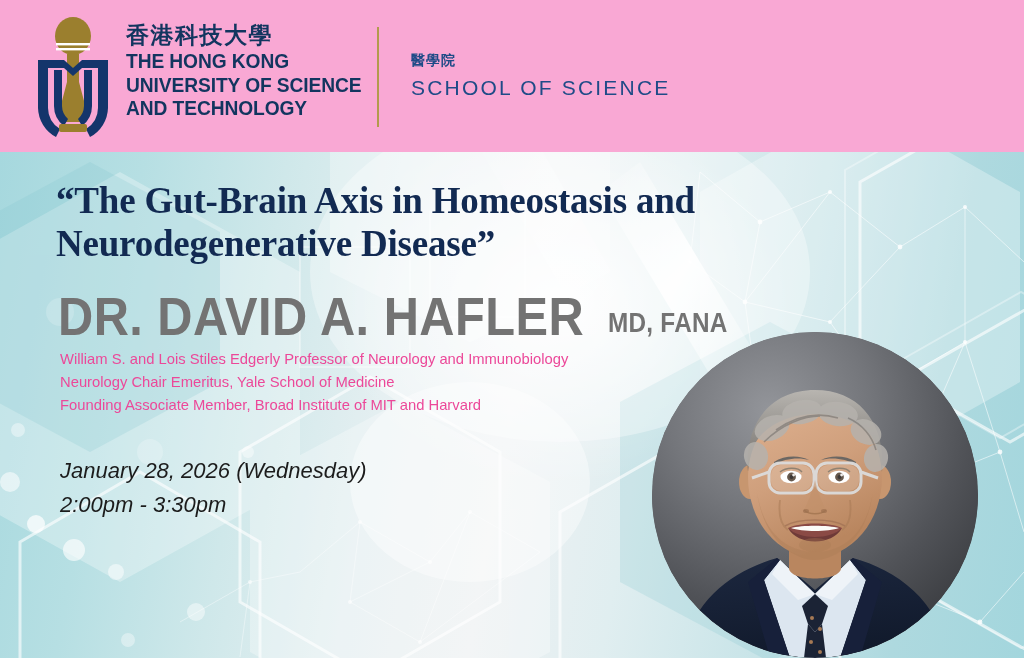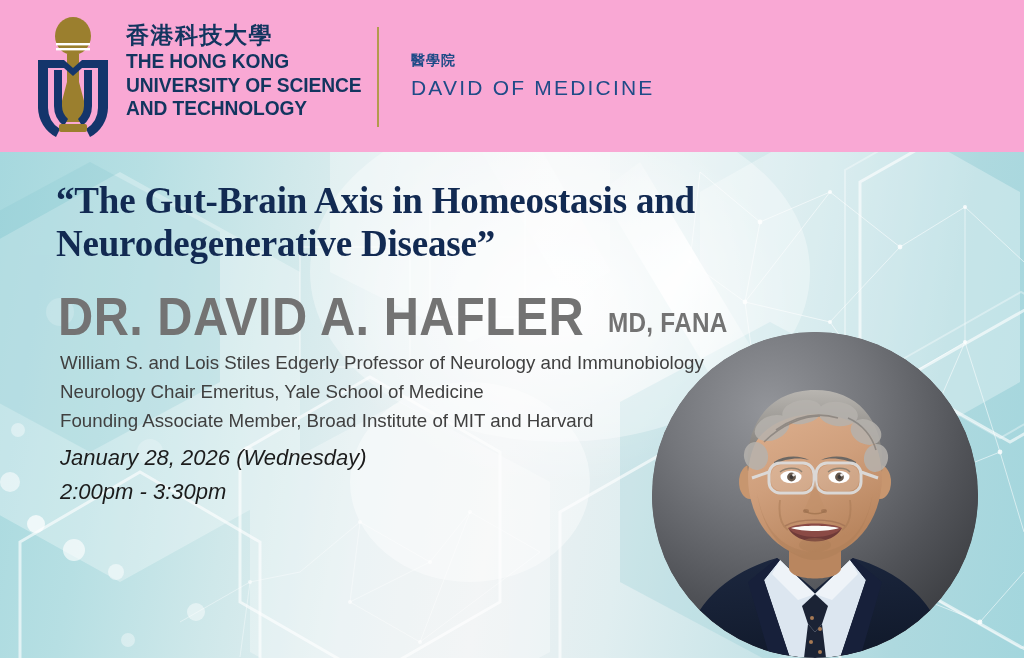--- a/index.html
+++ b/index.html
@@ -88,27 +88,27 @@
   .speaker-name .creds {
     font-family:"Liberation Sans", sans-serif;
     font-weight:bold; font-size:27px; letter-spacing:0.3px;
     display:inline-block; transform:scaleX(0.9); transform-origin:left bottom;
     margin-left:-22px; position:relative; top:-3px;
   }
 
   .affiliations {
     position:absolute; left:60px; top:196px;
     font-family:"Liberation Sans", sans-serif;
-    font-size:19px; color:#404040; line-height:1.53;
+    font-size:15px; color:#ec4899; line-height:1.53;
     white-space:nowrap;
   }
   .affiliations div { transform:scaleX(0.985); transform-origin:left center; }
 
   .when {
-    position:absolute; left:60px; top:289px;
+    position:absolute; left:60px; top:302px;
     font-family:"Liberation Sans", sans-serif;
     font-style:italic; font-size:22px; color:#1c1c1c;
     line-height:1.54; white-space:nowrap;
   }
 
   .where {
     position:absolute; left:66px; top:392px;
     font-family:"Liberation Sans", sans-serif;
     font-style:italic; font-size:22px; color:#1c1c1c;
     line-height:1.54; white-space:nowrap;
@@ -160,21 +160,21 @@
           <div>UNIVERSITY OF SCIENCE</div>
           <div>AND TECHNOLOGY</div>
         </div>
       </div>
     </div>
 
     <div class="header-divider"></div>
 
     <div class="school-block">
       <div class="school-cn">醫學院</div>
-      <div class="school-en">DAVID OF MEDICINE</div>
+      <div class="school-en">SCHOOL OF SCIENCE</div>
     </div>
   </div>
 
   <div class="banner">
     <svg class="bg-svg" viewBox="0 0 1024 506" xmlns="http://www.w3.org/2000/svg">
       <defs>
         <linearGradient id="streak" x1="0" y1="0" x2="1" y2="1">
           <stop offset="0%" stop-color="#ffffff" stop-opacity="0"></stop>
           <stop offset="50%" stop-color="#ffffff" stop-opacity="0.95"></stop>
           <stop offset="100%" stop-color="#ffffff" stop-opacity="0"></stop>

